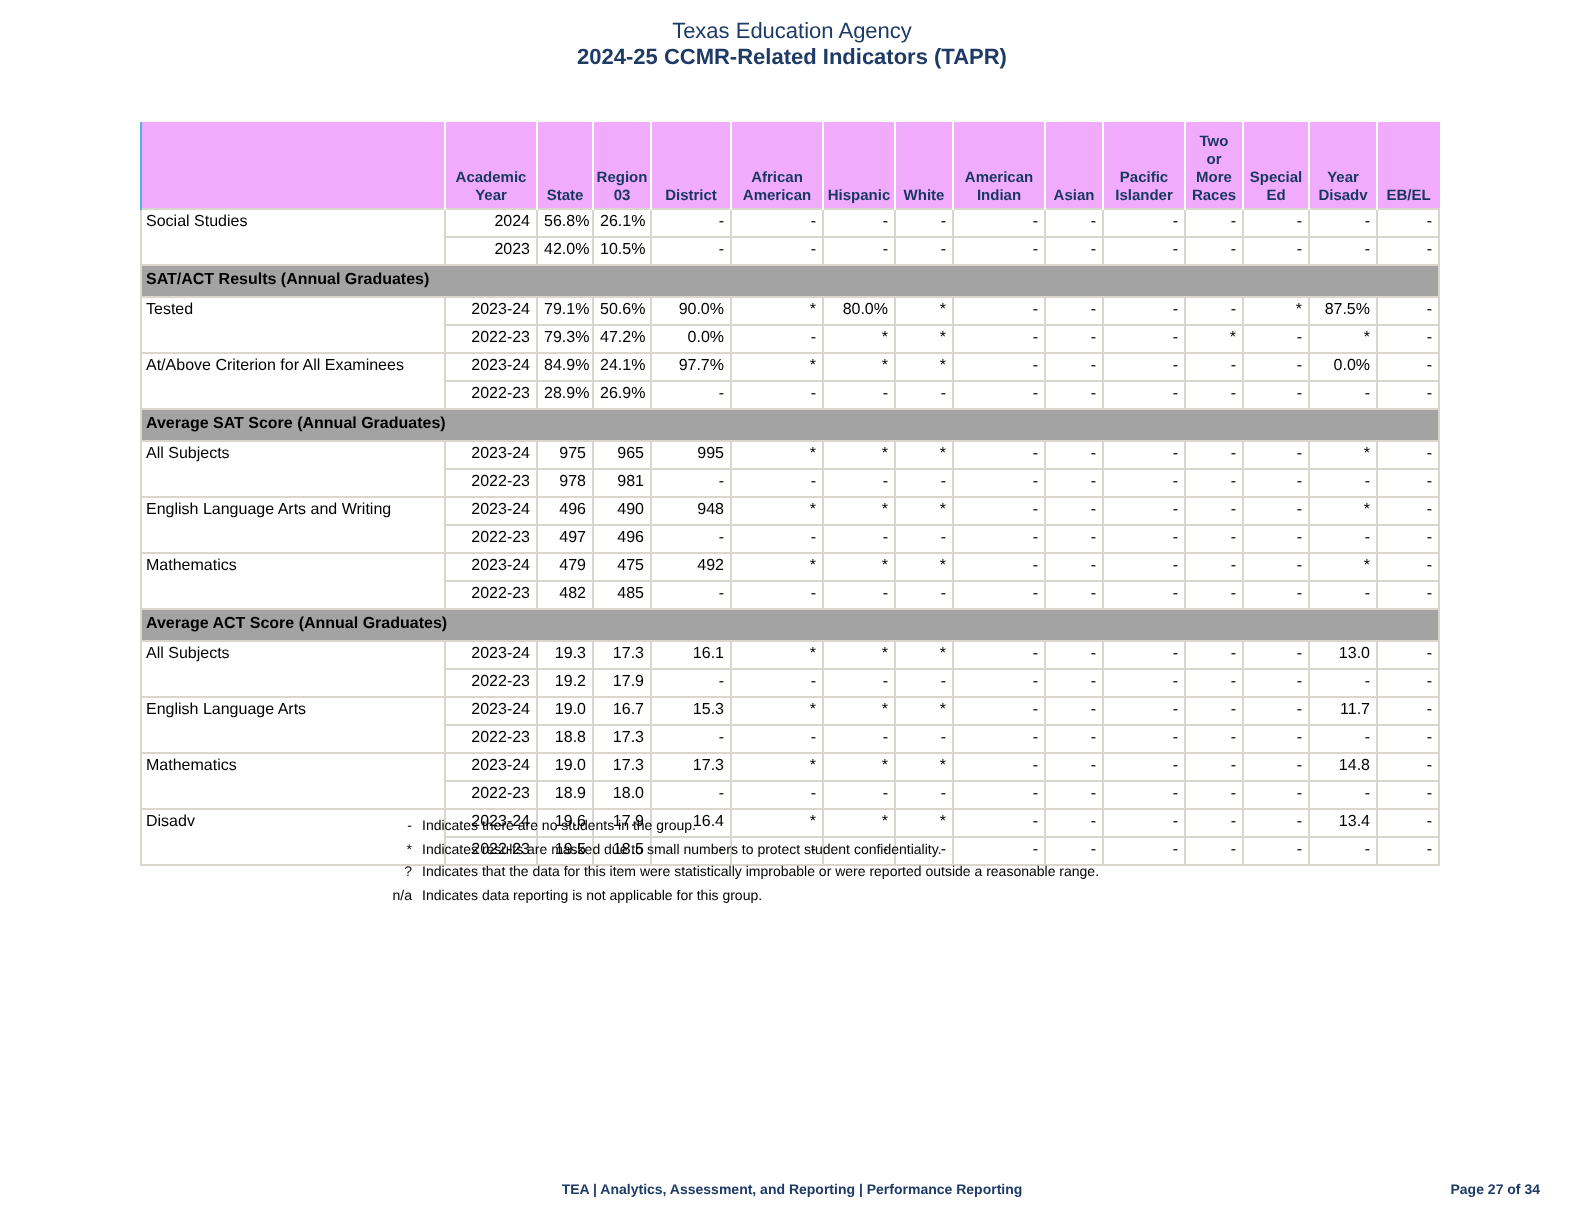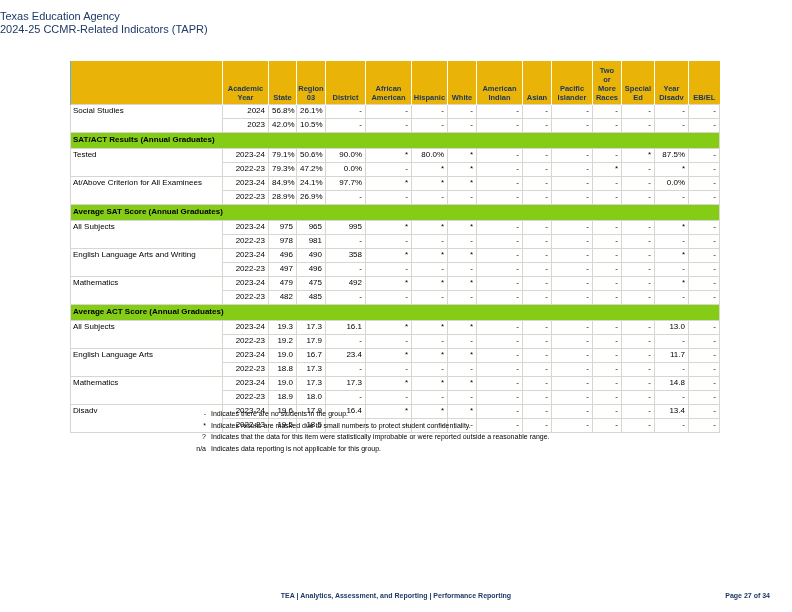--- a/index.html
+++ b/index.html
@@ -3,47 +3,47 @@
 <meta charset="utf-8">
 <style>
   html, body { margin: 0; padding: 0; }
   body {
     width: 792px; height: 612px;
     background: #ffffff;
     font-family: "Liberation Sans", sans-serif;
   }
   .page { position: relative; width: 792px; height: 612px; background: #ffffff; overflow: hidden; }
 
-  .title-block { position: absolute; top: 10px; left: 0; width: 792px; text-align: left; color: #1E3A66; }
+  .title-block { position: absolute; top: 10px; left: 0; width: 792px; text-align: center; color: #1E3A66; }
   .agency { font-size: 11px; }
-  .report-title { font-size: 11px; font-weight: normal; margin-top: 1px; }
+  .report-title { font-size: 11px; font-weight: bold; margin-top: 1px; }
   .entity { font-size: 8.5px; margin-top: 2px; }
 
   table.tapr {
     position: absolute; left: 70px; top: 61px;
     width: 649px; border-collapse: collapse; table-layout: fixed;
   }
   .tapr thead th {
-    background: #eab308; color: #17375E;
+    background: #f0abfc; color: #17375E;
     font-weight: bold; font-size: 7.5px; line-height: 1.2;
     vertical-align: bottom; text-align: center;
     white-space: pre-line;
     padding: 2px 1px 2px; height: 39px;
     border-left: 1px solid #ffffff;
   }
   .tapr thead th:first-child { border-left: 1px solid #55B3E4; }
   .tapr td {
     background: #ffffff;
     border: 1px solid #D9D6D0;
     font-size: 8px; color: #000000;
     height: 13px; padding: 0 3px;
     text-align: right; line-height: 1.1;
   }
   .tapr td.row-label { text-align: left; vertical-align: top; padding: 1px 2px; line-height: 1.2; }
-  .tapr tr.section-row td { background: #84cc16; font-weight: bold; text-align: left; padding: 1px 2px; }
+  .tapr tr.section-row td { background: #a3a3a3; font-weight: bold; text-align: left; padding: 1px 2px; }
 
   .footnotes { position: absolute; top: 408px; left: 186px; font-size: 7px; color: #000; }
   .fn { line-height: 11.5px; white-space: nowrap; }
   .fn-mark { display: inline-block; width: 20px; text-align: right; margin-right: 5px; }
 
   .footer-center {
     position: absolute; bottom: 13px; left: 0; width: 792px; text-align: center;
     font-size: 7px; font-weight: bold; color: #1E3A66;
   }
   .footer-page {
@@ -245,21 +245,21 @@
           <td>-</td>
           <td>-</td>
           <td>-</td>
           <td>-</td>
         </tr>
         <tr>
           <td class="row-label" rowspan="2">English Language Arts and Writing</td>
           <td>2023-24</td>
           <td>496</td>
           <td>490</td>
-          <td>358</td>
+          <td>948</td>
           <td>*</td>
           <td>*</td>
           <td>*</td>
           <td>-</td>
           <td>-</td>
           <td>-</td>
           <td>-</td>
           <td>-</td>
           <td>*</td>
           <td>-</td>
@@ -347,21 +347,21 @@
           <td>-</td>
           <td>-</td>
           <td>-</td>
           <td>-</td>
         </tr>
         <tr>
           <td class="row-label" rowspan="2">English Language Arts</td>
           <td>2023-24</td>
           <td>19.0</td>
           <td>16.7</td>
-          <td>23.4</td>
+          <td>15.3</td>
           <td>*</td>
           <td>*</td>
           <td>*</td>
           <td>-</td>
           <td>-</td>
           <td>-</td>
           <td>-</td>
           <td>-</td>
           <td>11.7</td>
           <td>-</td>

